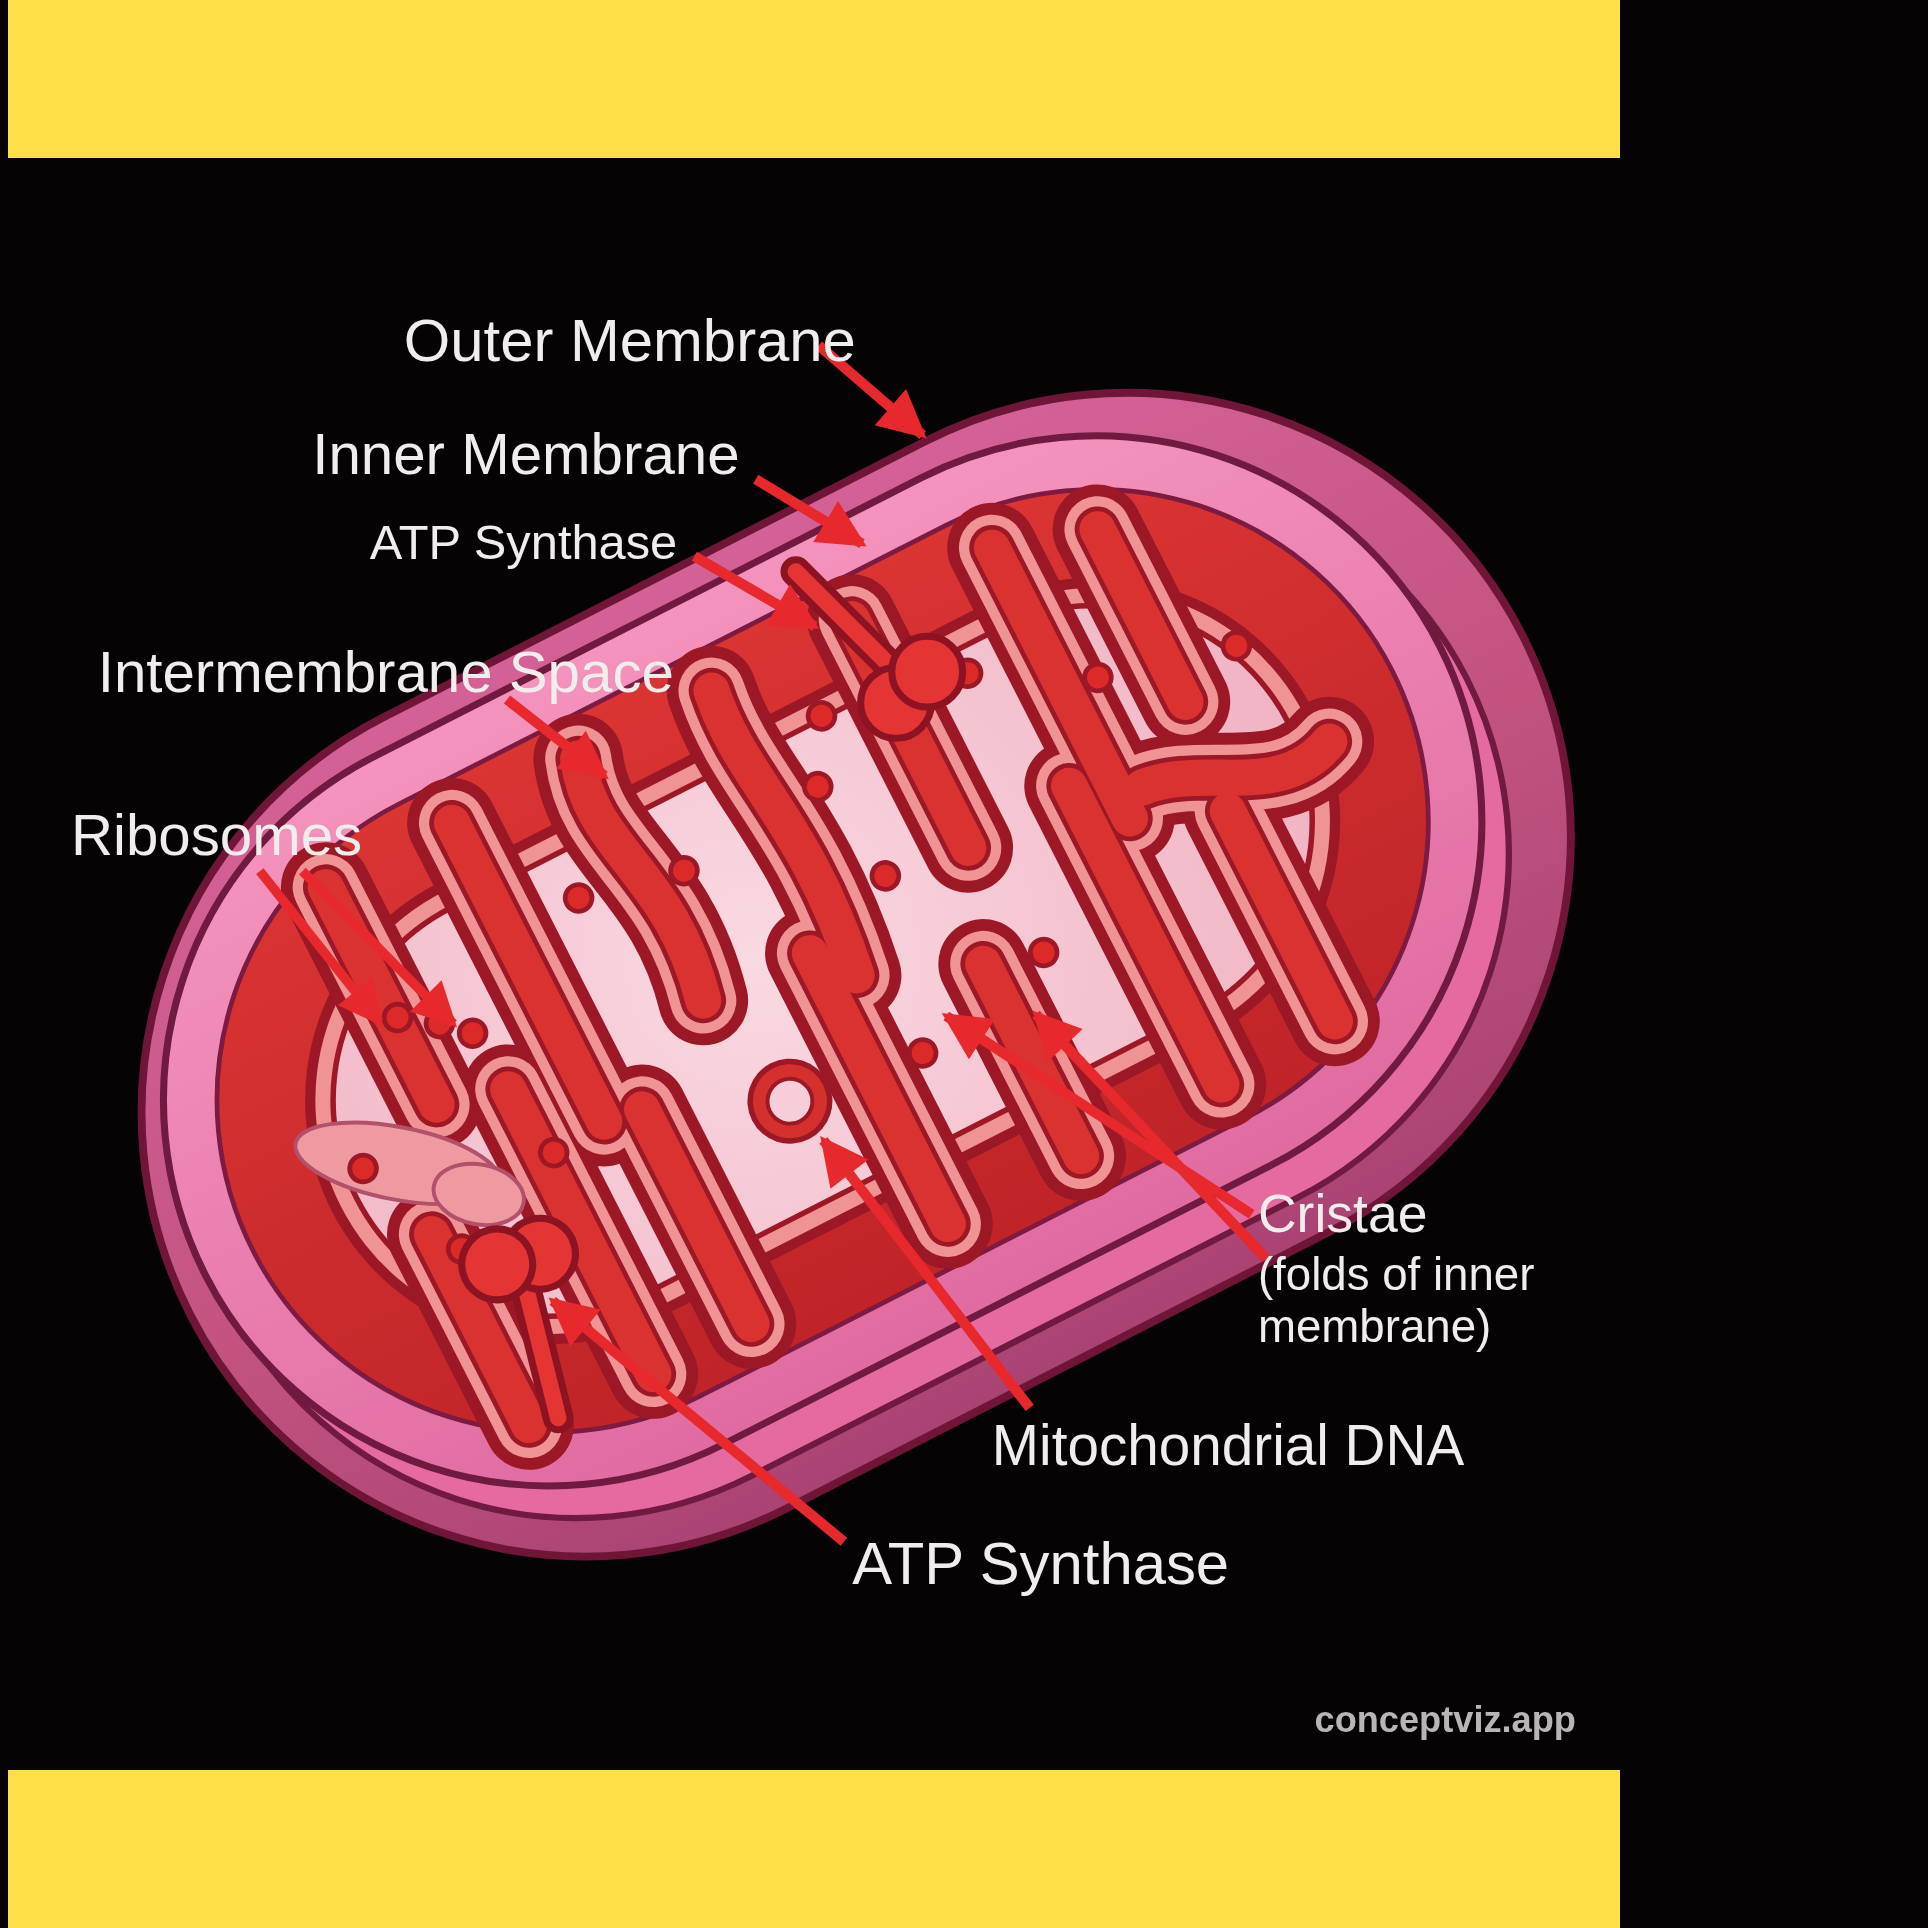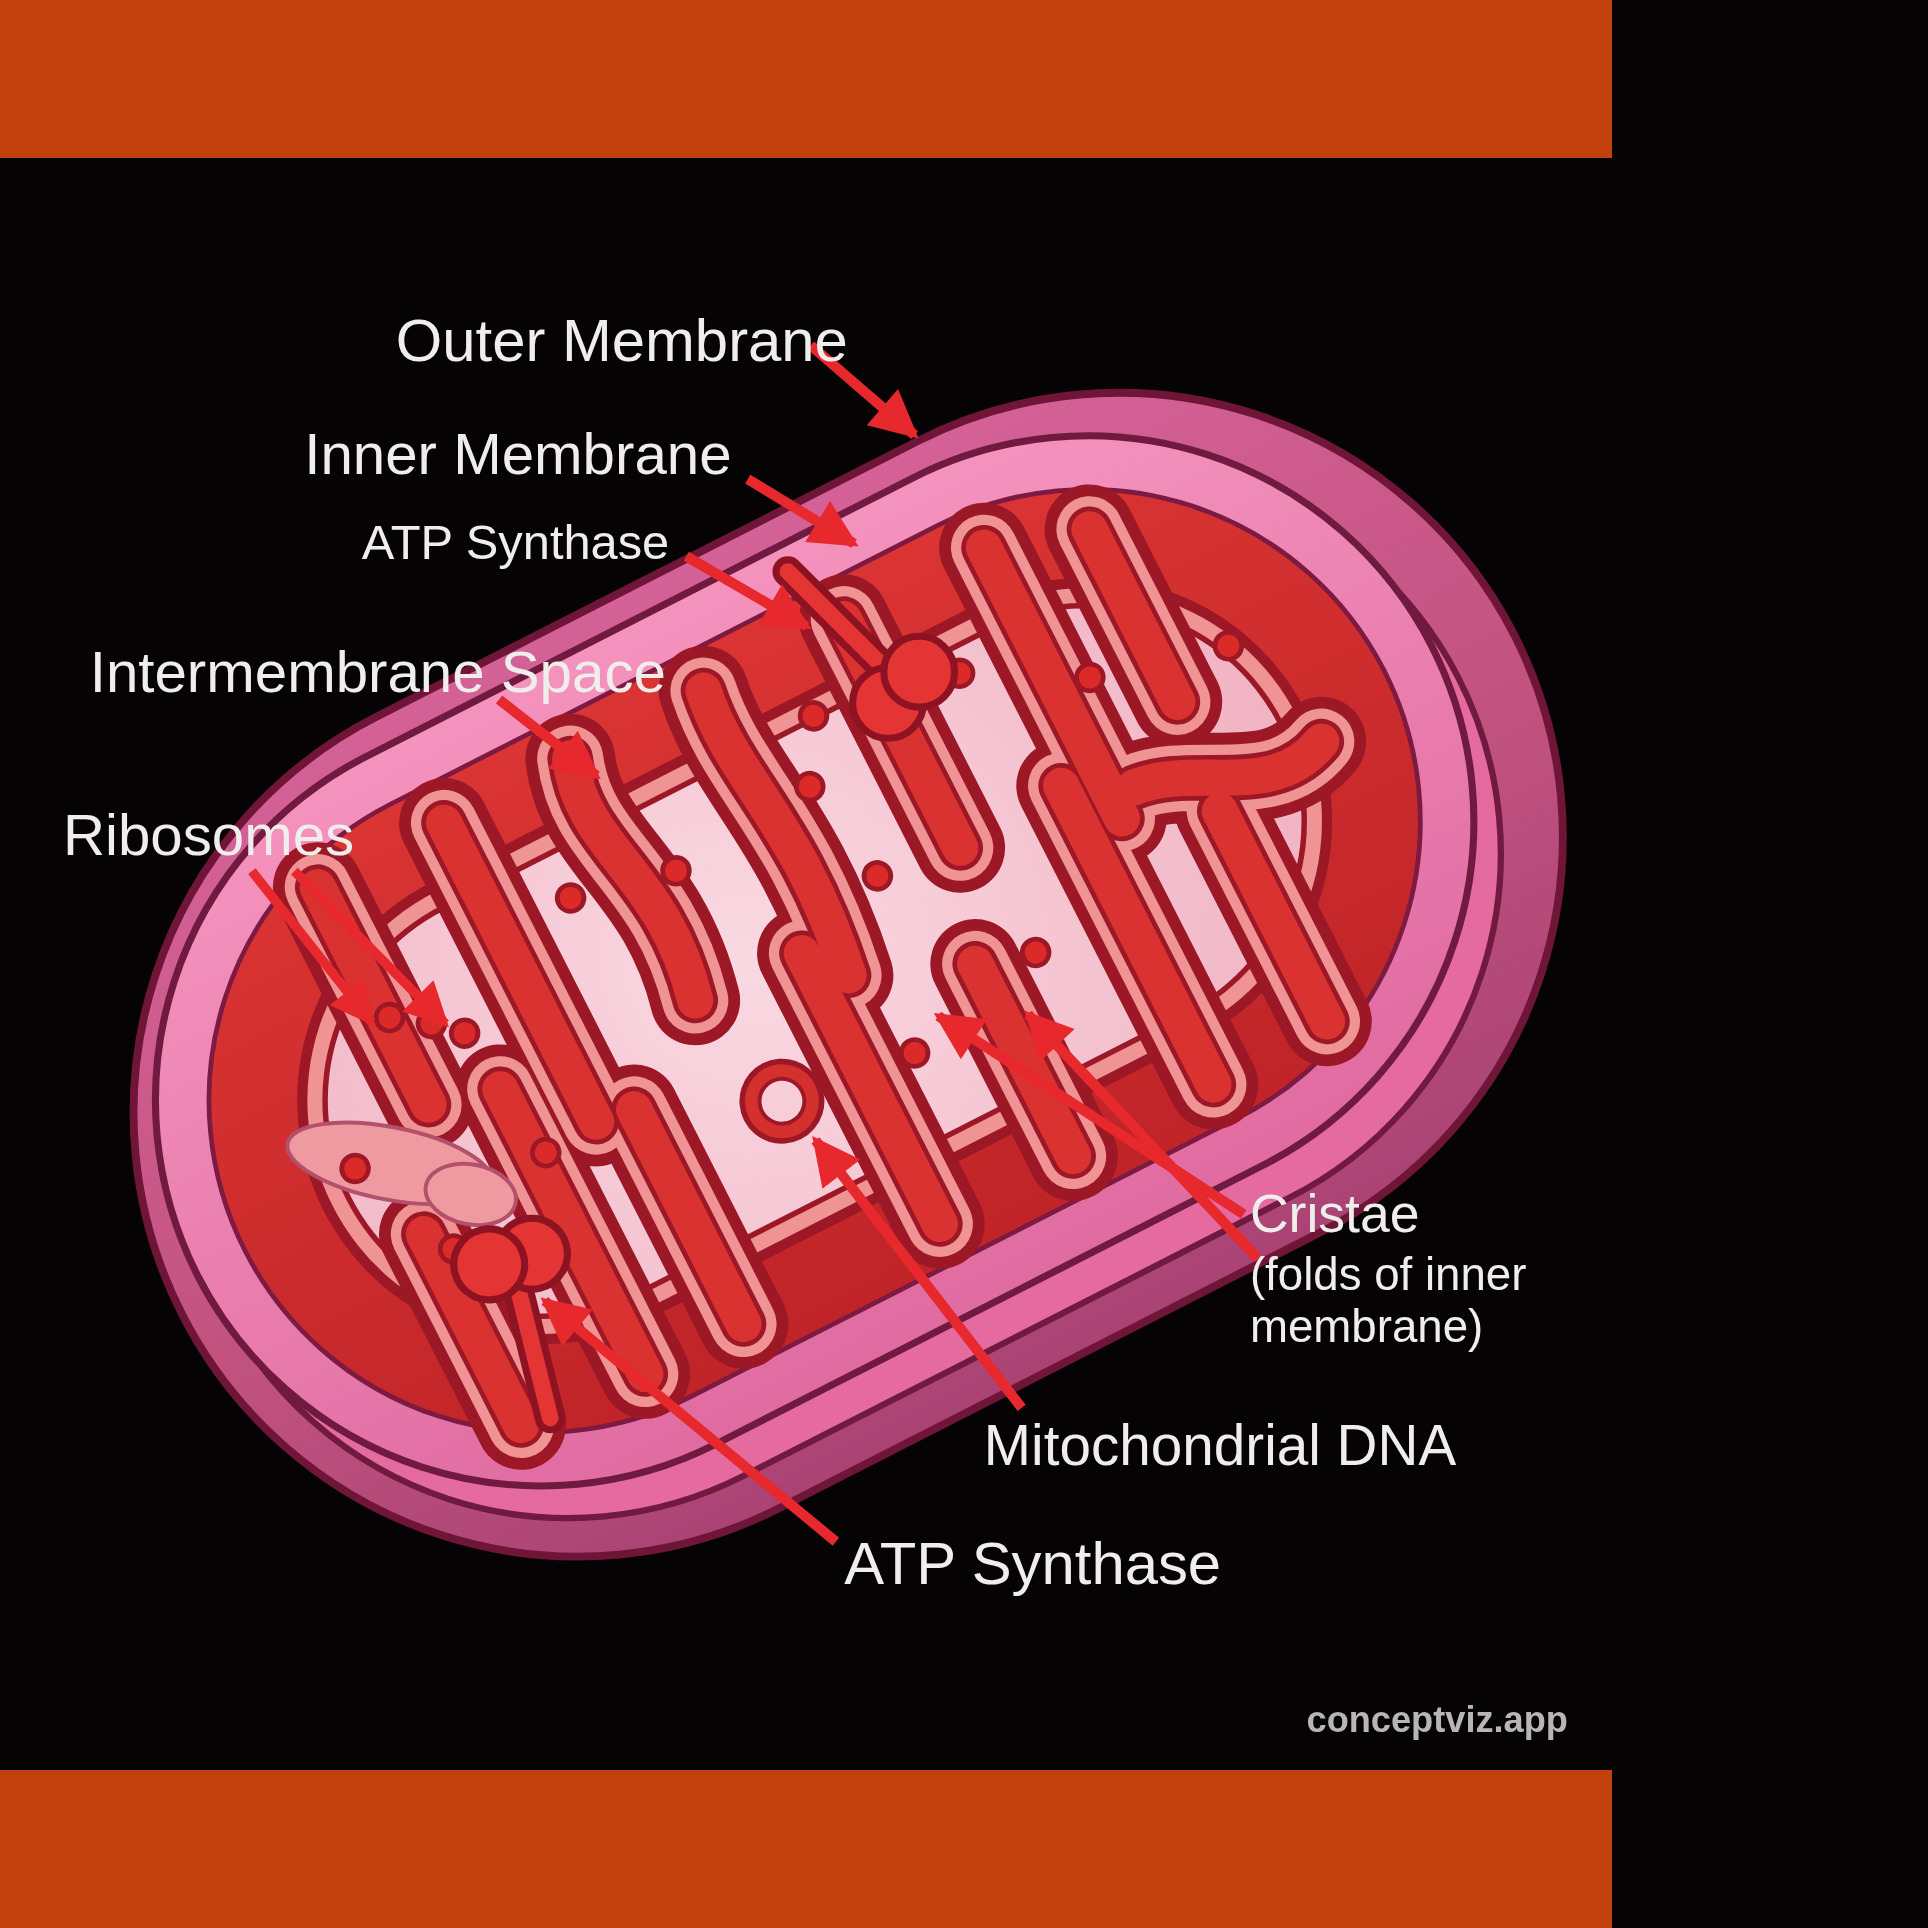--- a/index.html
+++ b/index.html
@@ -1,16 +1,16 @@
 <!DOCTYPE html>
 <html style="font-size:15px"><head>
 <meta charset="utf-8">
 <style>
   html,body{margin:0;padding:0;background:#060305;}
-  .stage{position:relative;width:1612px;height:1928px;background:#c2410c;overflow:hidden;}
+  .stage{position:relative;width:1612px;height:1928px;background:#fde047;overflow:hidden;margin-left:8px;}
   svg{display:block;width:100%;height:100%;}
   .lbl{fill:#f0eeec;font-family:"Liberation Sans",sans-serif;font-weight:400;}
   .watermark{fill:#b8b6b4;font-family:"Liberation Sans",sans-serif;font-weight:700;}
   .arrow{stroke:#e7282d;stroke-width:13;fill:none;}
   .arrow.thin{stroke-width:12;}
   .cr1{stroke:#9c1826;stroke-width:114;fill:none;stroke-linecap:round;}
   .cr2{stroke:#f09394;stroke-width:84;fill:none;stroke-linecap:round;}
   .cr3{stroke:#9c1826;stroke-width:58;fill:none;stroke-linecap:round;}
   .cr4{stroke:#d93231;stroke-width:46;fill:none;stroke-linecap:round;}
   .ribo{fill:#dc2a29;stroke:#9c1826;stroke-width:6;}

